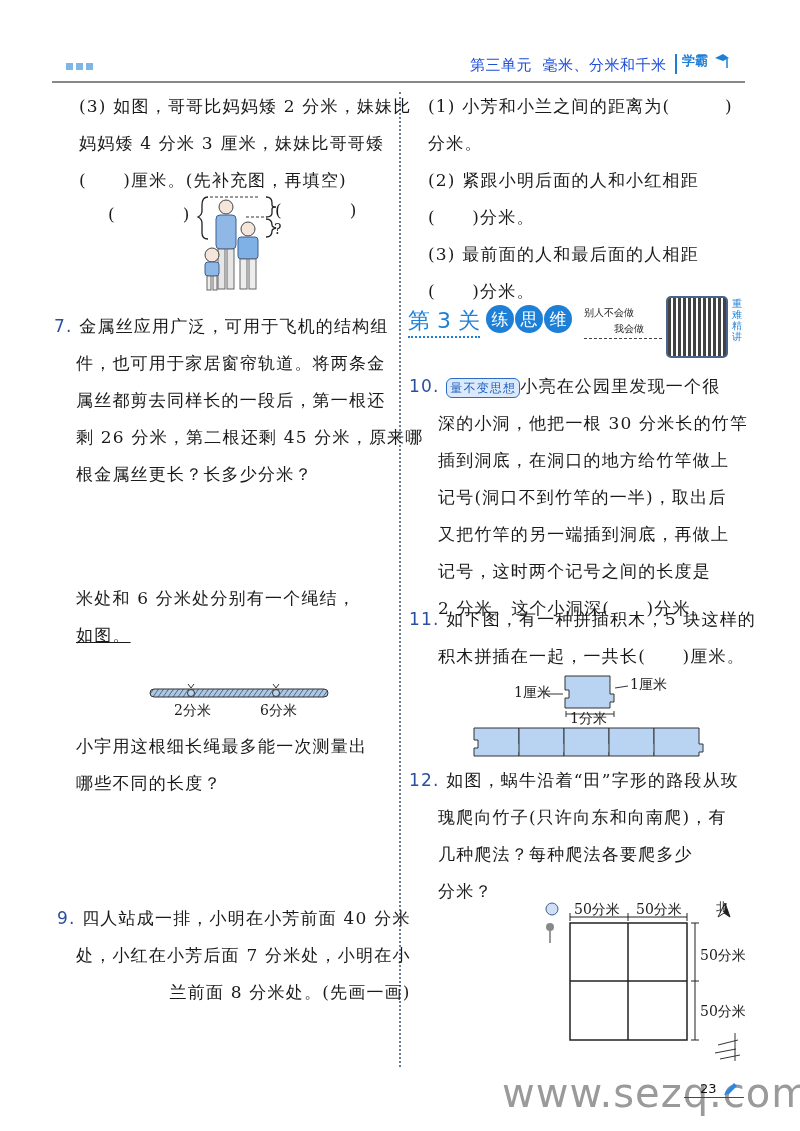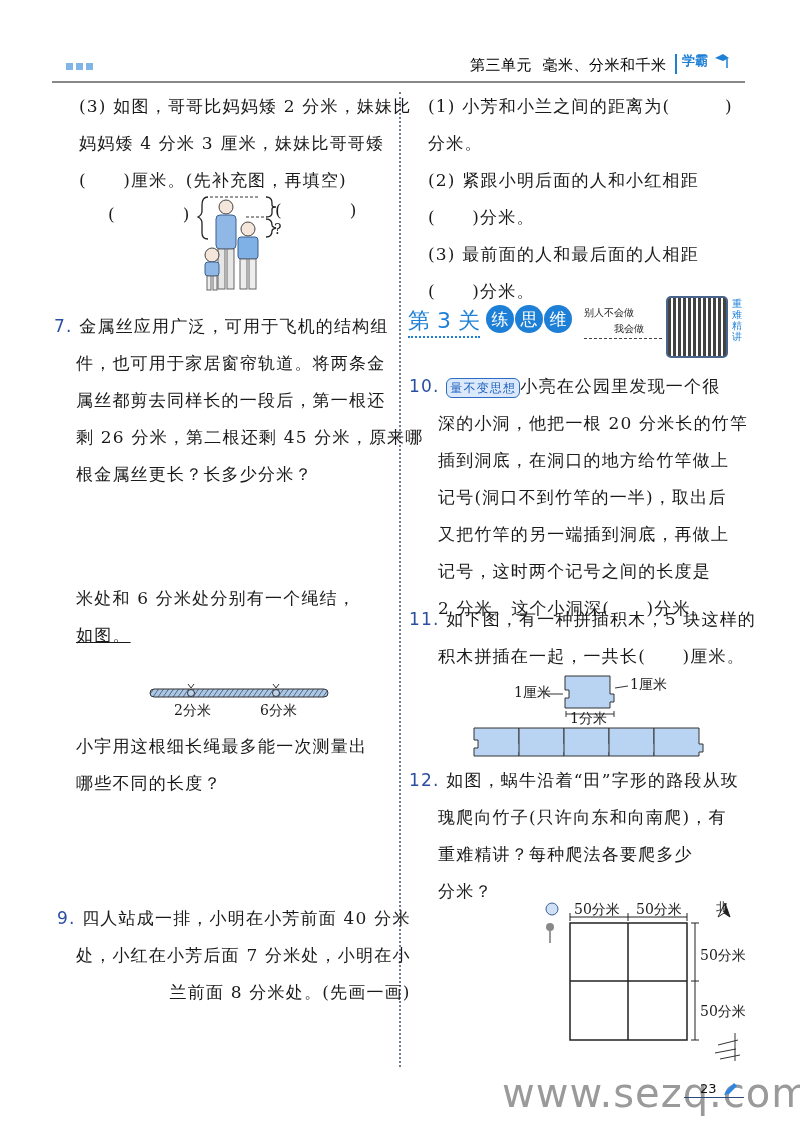--- a/index.html
+++ b/index.html
@@ -1,21 +1,21 @@
 <!DOCTYPE html>
 <html><head>
 <meta charset="utf-8">
 <style>
   html, body { margin:0; padding:0; background:#fff; }
   body { width:800px; height:1131px; position:relative; overflow:hidden;
     font-family:"DejaVu Serif","Liberation Serif",serif; color:#1a1a1a; }
   .abs { position:absolute; }
   .hdr-squares { left:66px; top:63px; display:flex; gap:3px; }
   .hdr-squares span { width:7px; height:7px; background:#7fb6e6; display:block; }
-  .hdr-title { left:470px; top:56px; font-family:"DejaVu Sans","Liberation Sans",sans-serif; font-size:15px; color:#000000; letter-spacing:0.5px; }
+  .hdr-title { left:470px; top:56px; font-family:"DejaVu Sans","Liberation Sans",sans-serif; font-size:15px; color:#1d4ed8; letter-spacing:0.5px; }
   .hdr-brand { left:682px; top:52px; font-family:"DejaVu Sans",sans-serif; font-size:13px; font-weight:bold; color:#1d7fd6; }
   .hdr-bar { left:675px; top:54px; width:2px; height:20px; background:#1d7fd6; }
   .hdr-line { left:52px; top:81px; width:693px; height:2px; background:#888; }
   .divider { left:399px; top:92px; width:0; height:975px; border-left:2px dotted #6b7a95; }
   .para { font-size:17px; line-height:37px; letter-spacing:1.2px; }
   .qnum { color:#2b4fa0; font-family:"DejaVu Sans",sans-serif; font-size:17px; }
   .row { white-space:nowrap; }
   .tag { display:inline-block; border:1.5px solid #2b6cc4; border-radius:6px; color:#1d5fbf; background:#dbe9fa; font-family:"DejaVu Sans",sans-serif; font-size:12px; line-height:18px; padding:0 3px; }
   .sec-title { font-family:"DejaVu Sans",sans-serif; font-size:22px; color:#1d7fd6; }
   .sec-badge { display:inline-block; width:28px; height:28px; border-radius:50%; background:#1d7fd6; color:#fff; font-family:"DejaVu Sans",sans-serif; font-size:17px; line-height:28px; text-align:center; margin-right:1px; }
@@ -135,21 +135,21 @@
   </div>
   <span class="abs small-sans" style="left:176px; top:6px;">别人不会做</span>
   <span class="abs small-sans" style="left:206px; top:22px;">我会做</span>
   <div class="abs" style="left:176px; top:38px; width:78px; border-top:1.5px dashed #444;"></div>
   <div class="abs qr" style="left:258px; top:-4px;"></div>
   <span class="abs small-sans" style="left:324px; top:-2px; width:10px; color:#1d7fd6; font-size:10px; line-height:11px;">重难精讲</span>
 </div>
 
 <div class="abs para" style="left:409px; top:368px;">
   <div class="row"><span class="qnum">10.</span> <span class="tag">量不变思想</span><span>小亮在公园里发现一个很</span></div>
-  <div class="row" style="padding-left:29px;">深的小洞，他把一根 20 分米长的竹竿</div>
+  <div class="row" style="padding-left:29px;">深的小洞，他把一根 30 分米长的竹竿</div>
   <div class="row" style="padding-left:29px;">插到洞底，在洞口的地方给竹竿做上</div>
   <div class="row" style="padding-left:29px;">记号(洞口不到竹竿的一半)，取出后</div>
   <div class="row" style="padding-left:29px;">又把竹竿的另一端插到洞底，再做上</div>
   <div class="row" style="padding-left:29px;">记号，这时两个记号之间的长度是</div>
   <div class="row" style="padding-left:29px;">2 分米。这个小洞深(　　)分米。</div>
 </div>
 
 <div class="abs para" style="left:409px; top:601px;">
   <div class="row"><span class="qnum">11.</span> <span>如下图，有一种拼插积木，5 块这样的</span></div>
   <div class="row" style="padding-left:29px;">积木拼插在一起，一共长(　　)厘米。</div>
@@ -168,21 +168,21 @@
     <path d="M184 56 L229 56 L229 72 L233 72 L233 80 L229 80 L229 84 L184 84 Z" fill="#b9d3f2" stroke="#333"></path>
   </svg>
   <span class="abs lbl" style="left:44px; top:12px;">1厘米</span>
   <span class="abs lbl" style="left:160px; top:4px;">1厘米</span>
   <span class="abs lbl" style="left:100px; top:38px;">1分米</span>
 </div>
 
 <div class="abs para" style="left:409px; top:762px;">
   <div class="row"><span class="qnum">12.</span> <span>如图，蜗牛沿着“田”字形的路段从玫</span></div>
   <div class="row" style="padding-left:29px;">瑰爬向竹子(只许向东和向南爬)，有</div>
-  <div class="row" style="padding-left:29px;">重难精讲？每种爬法各要爬多少</div>
+  <div class="row" style="padding-left:29px;">几种爬法？每种爬法各要爬多少</div>
   <div class="row" style="padding-left:29px;">分米？</div>
 </div>
 <div class="abs" style="left:540px; top:895px; width:230px; height:170px;">
   <svg class="abs" style="left:0; top:0;" width="230" height="170">
     <rect x="30" y="28" width="117" height="117" fill="none" stroke="#222" stroke-width="1.5"></rect>
     <line x1="88" y1="28" x2="88" y2="145" stroke="#222" stroke-width="1.5"></line>
     <line x1="30" y1="86" x2="147" y2="86" stroke="#222" stroke-width="1.5"></line>
     <line x1="30" y1="22" x2="147" y2="22" stroke="#222"></line>
     <path d="M30 18 L30 26 M88 18 L88 26 M147 18 L147 26" stroke="#222"></path>
     <line x1="155" y1="28" x2="155" y2="145" stroke="#222"></line>

